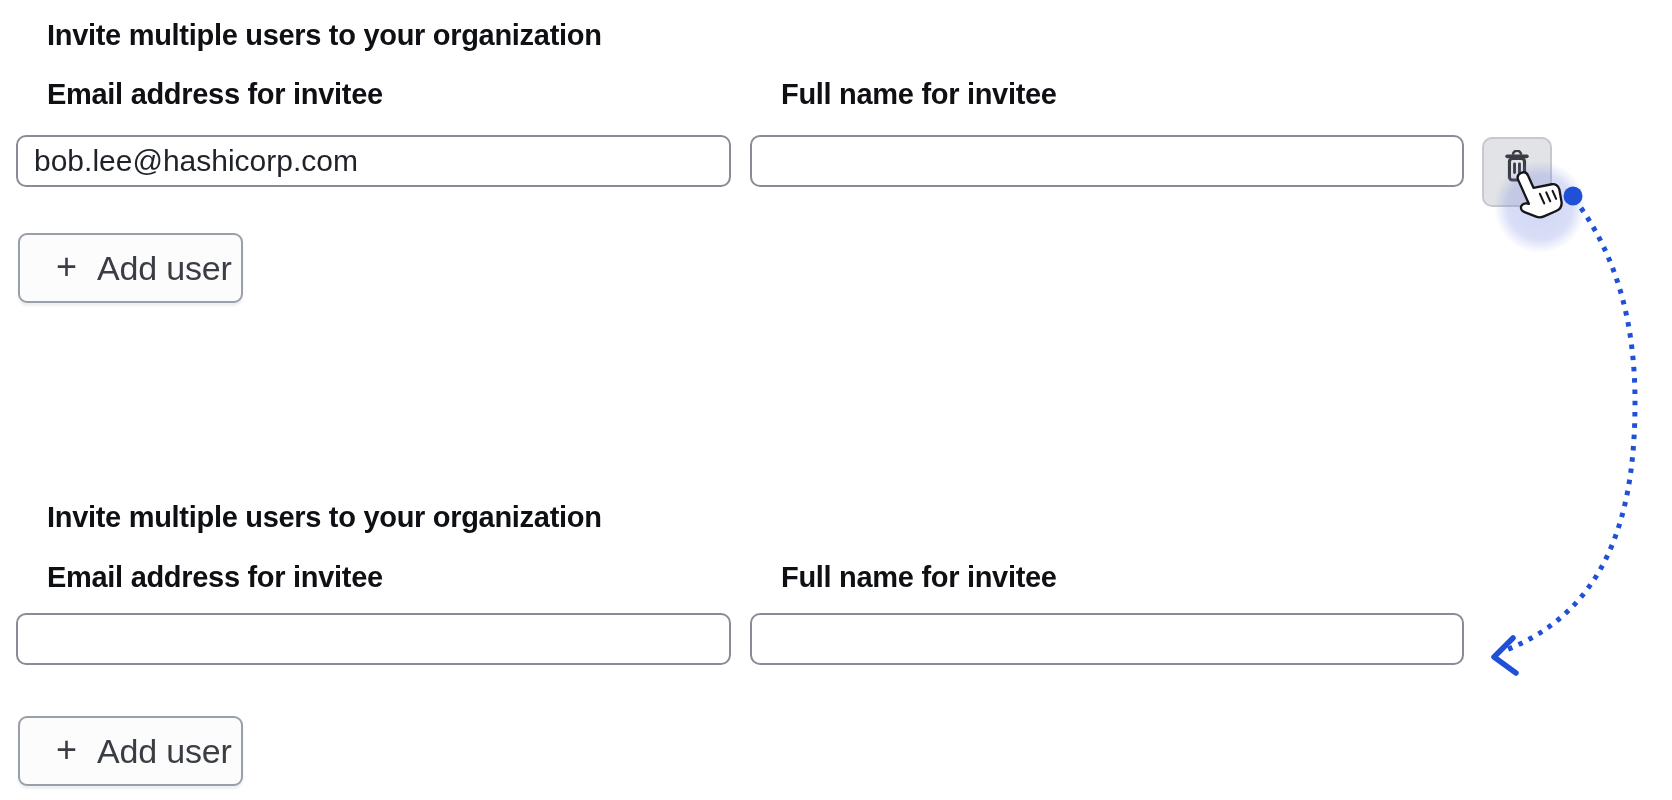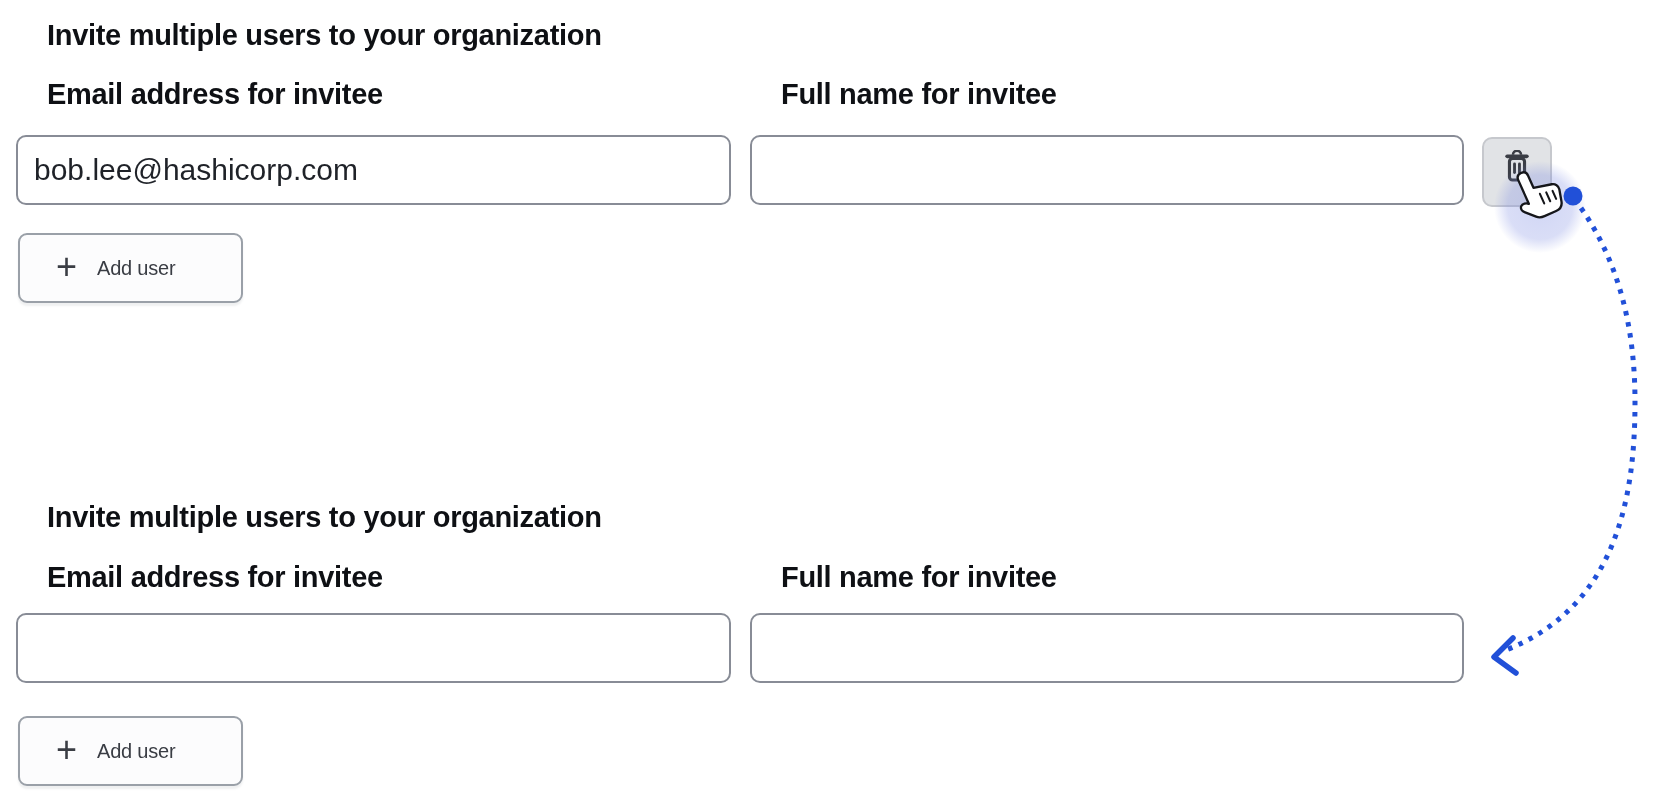--- a/index.html
+++ b/index.html
@@ -5,36 +5,36 @@
   html,body{margin:0;padding:0;}
   body{
     width:1672px;height:800px;position:relative;background:#ffffff;
     font-family:"Liberation Sans", sans-serif;overflow:hidden;
   }
   .heading,.field-label{
     position:absolute;font-size:29px;font-weight:700;letter-spacing:-0.3px;
     color:#0e1014;line-height:1;white-space:nowrap;margin-left:31px;
   }
   .text-input{
-    position:absolute;height:70px;box-sizing:border-box;
+    position:absolute;height:52px;box-sizing:border-box;
     border:2px solid #888c96;border-radius:10px;background:#ffffff;
     font-family:"Liberation Sans", sans-serif;font-size:30px;color:#1f2228;
     padding:0 16px;outline:none;
   }
   .add-user-btn{
     position:absolute;left:18px;width:225px;height:70px;box-sizing:border-box;
     display:flex;align-items:center;gap:20px;padding:0 20px 0 36px;
     background:#fcfcfd;border:2px solid #9aa0a8;border-radius:9px;
     box-shadow:0 3px 2px rgba(101,106,115,0.10);cursor:pointer;
   }
   .plus-glyph{
     font-size:36px;font-weight:400;color:#3a3d44;line-height:1;margin-top:-3px;
   }
   .add-user-label{
-    font-size:20px;font-weight:500;color:#3a3d44;letter-spacing:-0.2px;white-space:nowrap;
+    font-size:34px;font-weight:500;color:#3a3d44;letter-spacing:-0.2px;white-space:nowrap;
   }
   .delete-btn{
     position:absolute;left:1482px;top:137px;width:70px;height:70px;box-sizing:border-box;
     background:#e1e3e6;border:2px solid #c6c8cd;border-radius:10px;
     display:flex;align-items:center;justify-content:center;cursor:pointer;
   }
   .delete-btn svg{transform:translateY(-5px);}
   
   .s1-heading{left:16px;top:21px;}
   .s1-label-email{left:16px;top:80px;}

